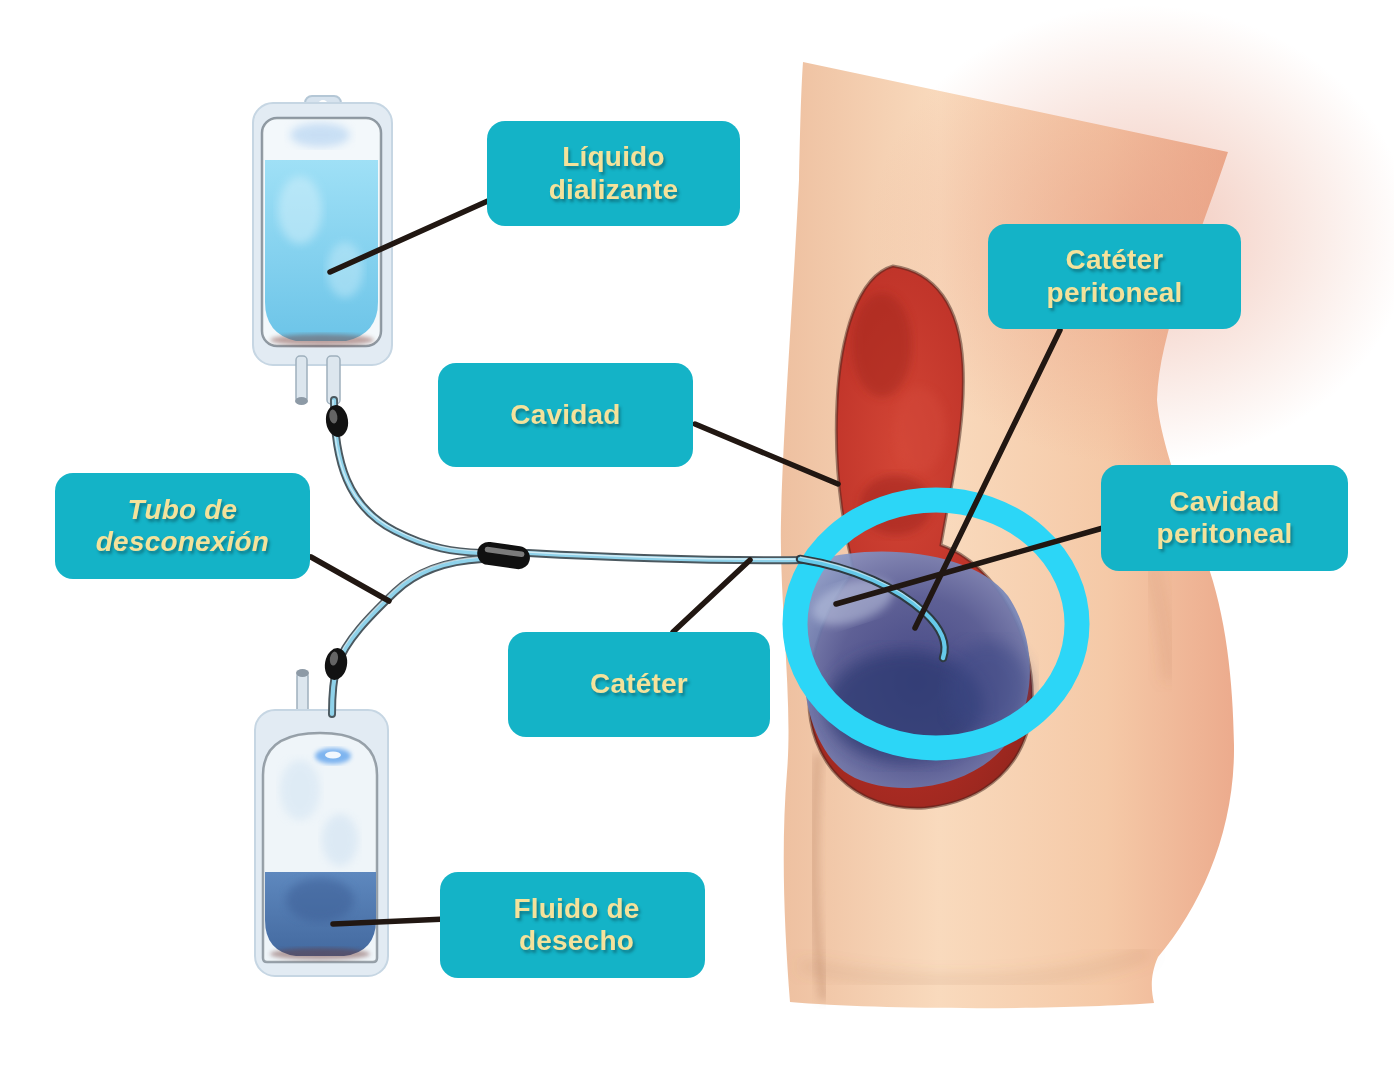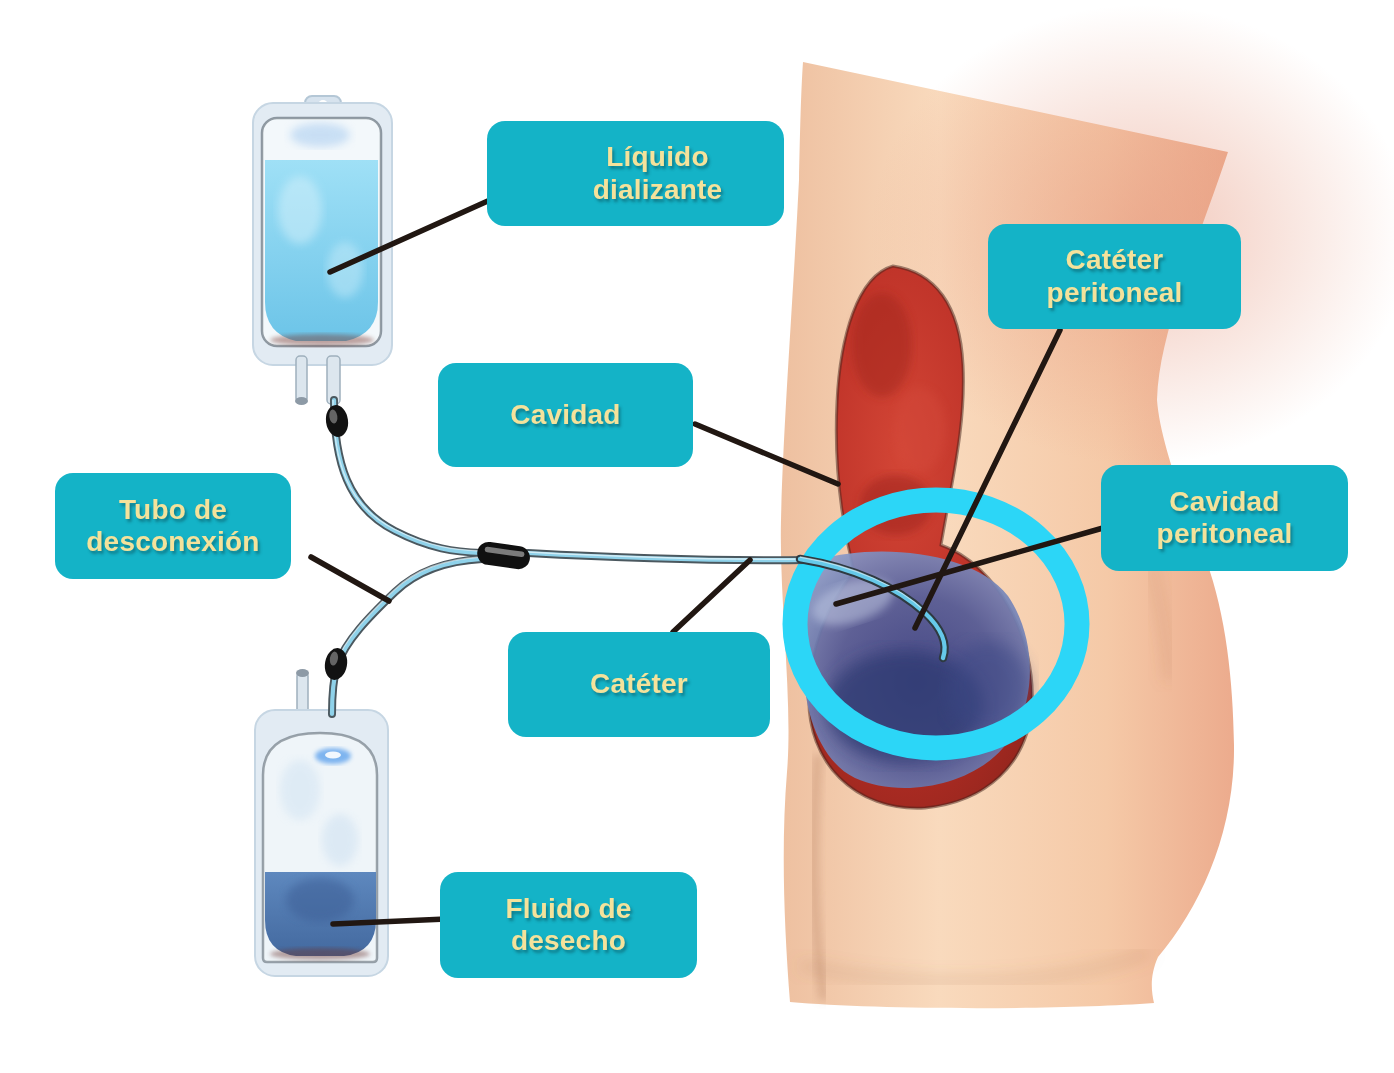--- a/index.html
+++ b/index.html
@@ -188,32 +188,32 @@
       <line x1="330" y1="272" x2="490" y2="200"></line>
       <line x1="695" y1="424" x2="838" y2="484"></line>
       <line x1="311" y1="557" x2="389" y2="601"></line>
       <line x1="673" y1="632" x2="750" y2="560"></line>
       <line x1="1060" y1="330" x2="915" y2="628"></line>
       <line x1="1103" y1="528" x2="836" y2="604"></line>
       <line x1="333" y1="924" x2="446" y2="919"></line>
     </g>
   </svg>
 
-  <div class="callout" style="left:487px;top:121px;width:253px;height:105px;padding-left:44px;">Líquido
+  <div class="callout" style="left:487px;top:121px;width:253px;height:105px;">Líquido
 dializante</div>
 
   <div class="callout" style="left:988px;top:224px;width:253px;height:105px;">Catéter
 peritoneal</div>
 
   <div class="callout" style="left:438px;top:363px;width:255px;height:104px;">Cavidad</div>
 
   <div class="callout" style="left:1101px;top:465px;width:247px;height:106px;">Cavidad
 peritoneal</div>
 
-  <div class="callout" style="left:55px;top:473px;width:236px;height:106px;">Tubo de
+  <div class="callout" style="left:55px;top:473px;width:255px;height:106px;font-style:italic;">Tubo de
 desconexión</div>
 
   <div class="callout" style="left:508px;top:632px;width:262px;height:105px;">Catéter</div>
 
-  <div class="callout" style="left:440px;top:872px;width:257px;height:106px;">Fluido de
+  <div class="callout" style="left:440px;top:872px;width:257px;height:106px;padding-left:8px;">Fluido de
 desecho</div>
 
 </div>
 
 </body></html>

